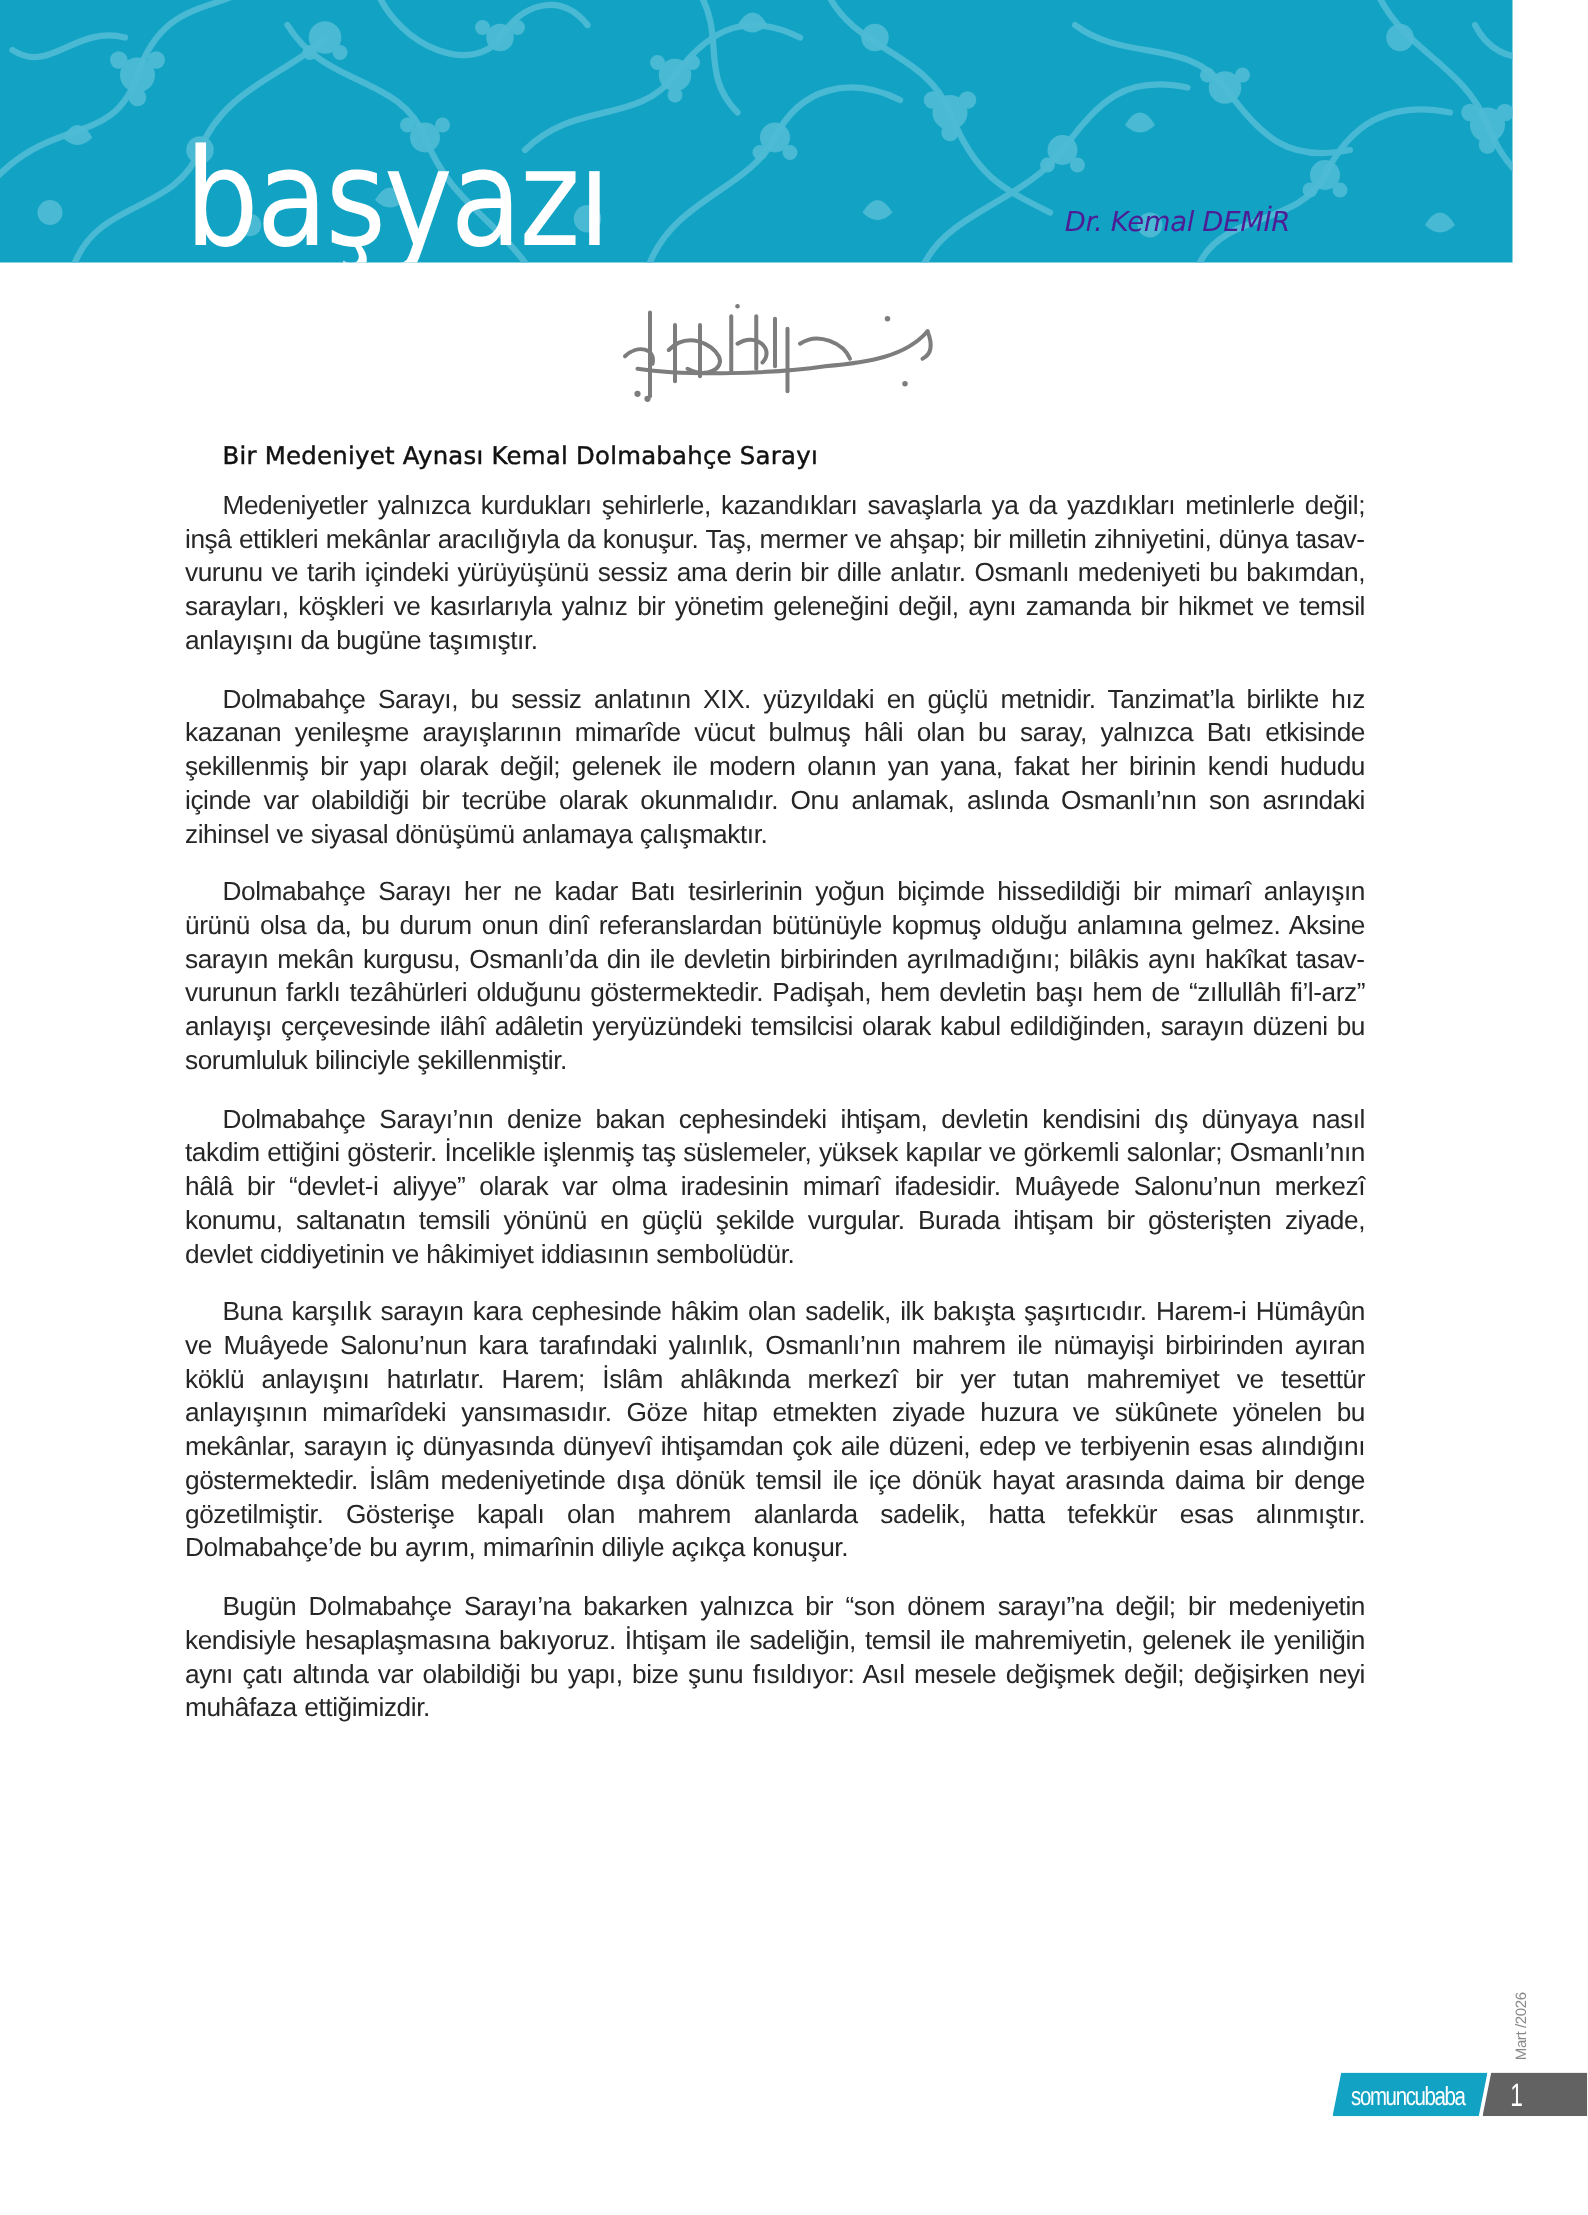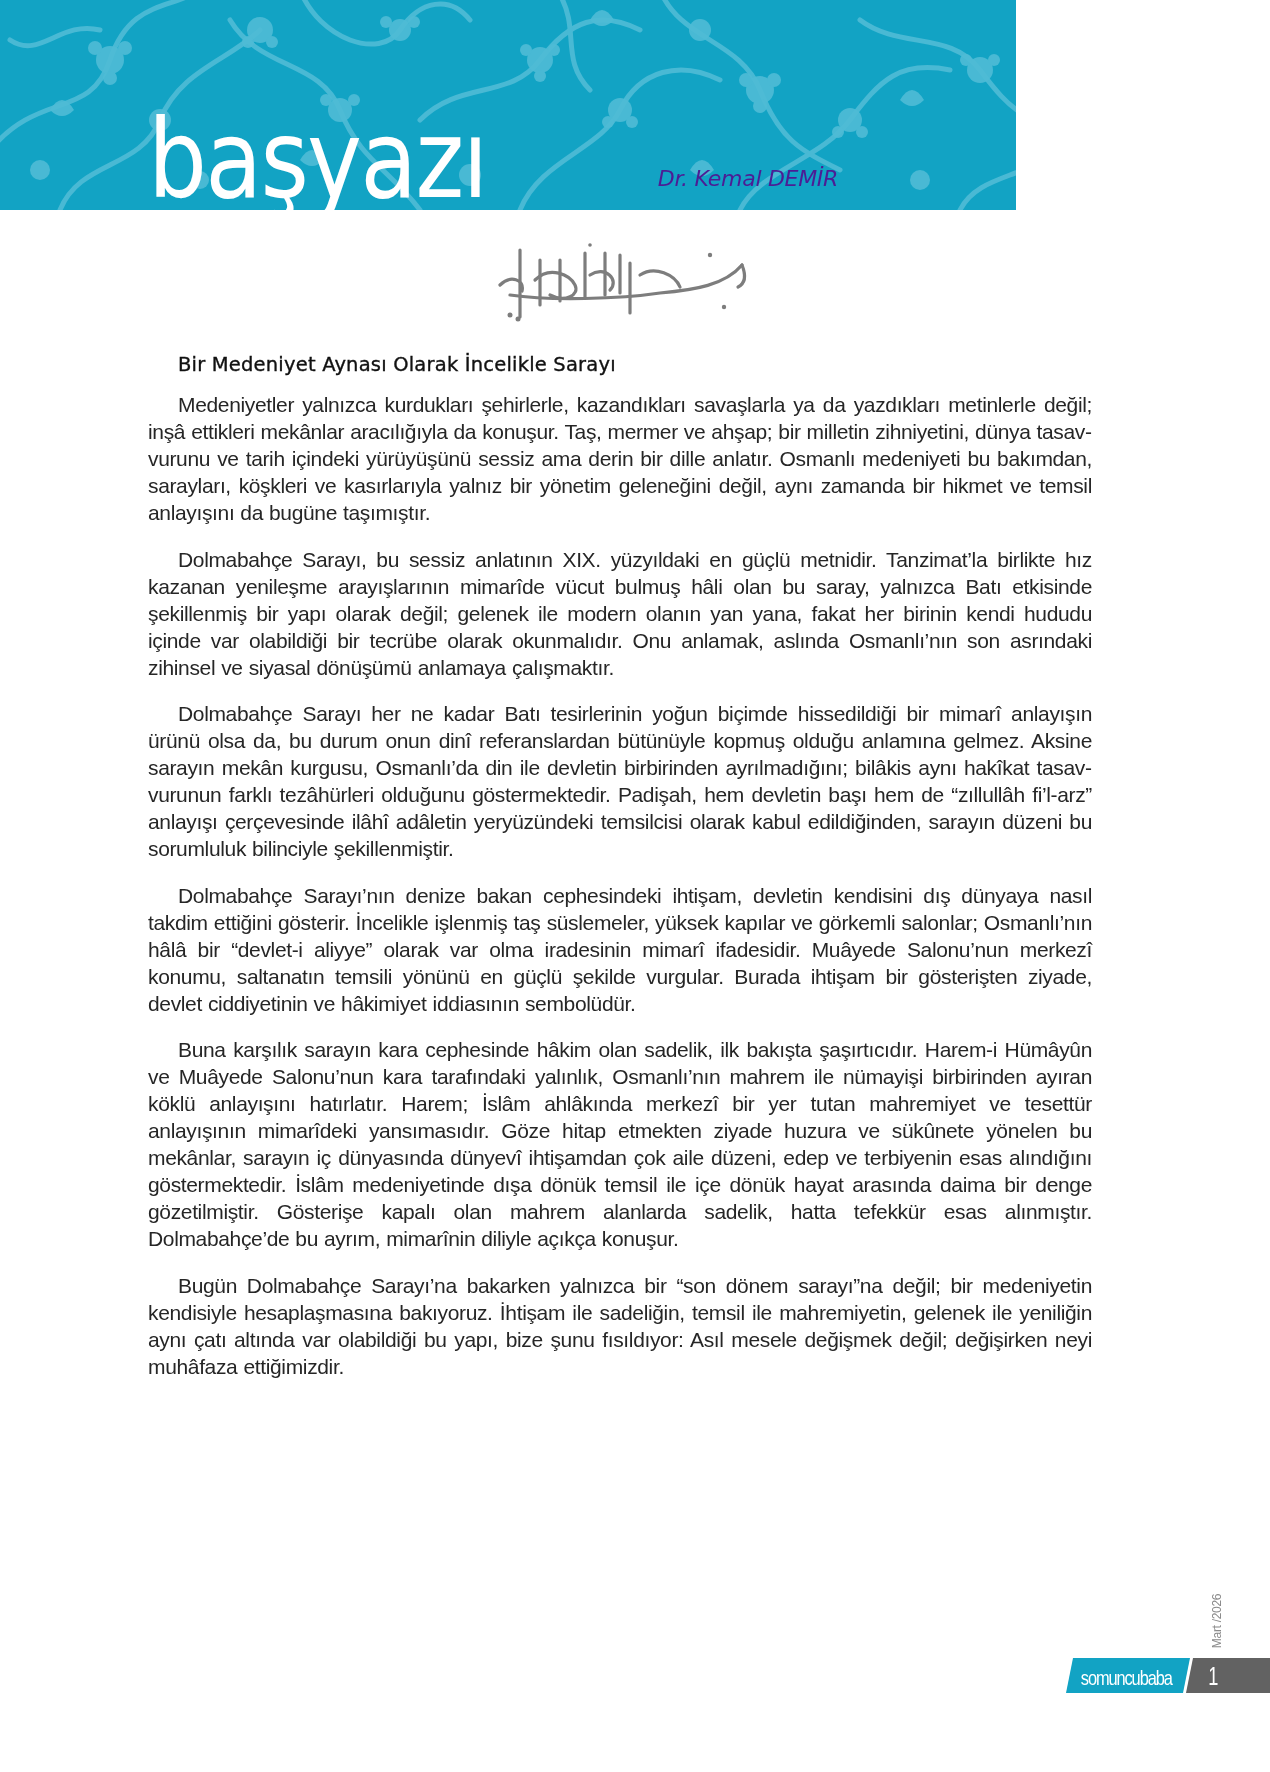--- a/index.html
+++ b/index.html
@@ -7,21 +7,21 @@
       width: 1270px;
       height: 1772px;
       background: #ffffff;
       position: relative;
       overflow: hidden;
       font-family: "DejaVu Sans", sans-serif;
     }
     .banner {
       position: absolute;
       left: 0; top: 0;
-      width: 1016px; height: 210px;
+      width: 1210px; height: 210px;
       background: #12a3c4;
       overflow: hidden;
     }
     .banner svg.pattern {
       position: absolute; left: 0; top: 0;
       width: 1270px; height: 210px;
     }
     .banner-title {
       position: absolute;
       left: 148px;
@@ -236,21 +236,21 @@
   <g fill="#7d7d7d">
     <circle cx="30" cy="80" r="2.5"></circle>
     <circle cx="38" cy="84" r="2.5"></circle>
     <circle cx="230" cy="20" r="2.2"></circle>
     <circle cx="244" cy="72" r="2.2"></circle>
     <circle cx="110" cy="10" r="1.8"></circle>
   </g>
 </svg>
 
 <div class="article">
-  <h2 class="article-title">Bir Medeniyet Aynası Olarak İncelikle Sarayı</h2>
+  <h2 class="article-title">Bir Medeniyet Aynası Kemal Dolmabahçe Sarayı</h2>
   <p class="para">Medeniyetler yalnızca kurdukları şehirlerle, kazandıkları savaşlarla ya da yazdıkları metinlerle değil; inşâ ettikleri mekânlar aracılığıyla da konuşur. Taş, mermer ve ahşap; bir milletin zihniyetini, dünya tasav­vurunu ve tarih içindeki yürüyüşünü sessiz ama derin bir dille anlatır. Osmanlı medeniyeti bu bakımdan, sarayları, köşkleri ve kasırlarıyla yalnız bir yönetim geleneğini değil, aynı zamanda bir hikmet ve temsil anlayışını da bugüne taşımıştır.</p>
   <p class="para">Dolmabahçe Sarayı, bu sessiz anlatının XIX. yüzyıldaki en güçlü metnidir. Tanzimat’la birlikte hız kaza­nan yenileşme arayışlarının mimarîde vücut bulmuş hâli olan bu saray, yalnızca Batı etkisinde şekillenmiş bir yapı olarak değil; gelenek ile modern olanın yan yana, fakat her birinin kendi hududu içinde var ola­bildiği bir tecrübe olarak okunmalıdır. Onu anlamak, aslında Osmanlı’nın son asrındaki zihinsel ve siyasal dönüşümü anlamaya çalışmaktır.</p>
   <p class="para">Dolmabahçe Sarayı her ne kadar Batı tesirlerinin yoğun biçimde hissedildiği bir mimarî anlayışın ürünü olsa da, bu durum onun dinî referanslardan bütünüyle kopmuş olduğu anlamına gelmez. Aksine sarayın mekân kurgusu, Osmanlı’da din ile devletin birbirinden ayrılmadığını; bilâkis aynı hakîkat tasav­vurunun farklı tezâhürleri olduğunu göstermektedir. Padişah, hem devletin başı hem de “zıllullâh fi’l-arz” anlayışı çerçevesinde ilâhî adâletin yeryüzündeki temsilcisi olarak kabul edildiğinden, sarayın düzeni bu sorumluluk bilinciyle şekillenmiştir.</p>
   <p class="para">Dolmabahçe Sarayı’nın denize bakan cephesindeki ihtişam, devletin kendisini dış dünyaya nasıl takdim ettiğini gösterir. İncelikle işlenmiş taş süslemeler, yüksek kapılar ve görkemli salonlar; Osmanlı’nın hâlâ bir “devlet-i aliyye” olarak var olma iradesinin mimarî ifadesidir. Muâyede Salonu’nun merkezî konumu, saltanatın temsili yönünü en güçlü şekilde vurgular. Burada ihtişam bir gösterişten ziyade, devlet ciddiye­tinin ve hâkimiyet iddiasının sembolüdür.</p>
   <p class="para">Buna karşılık sarayın kara cephesinde hâkim olan sadelik, ilk bakışta şaşırtıcıdır. Harem-i Hümâyûn ve Muâyede Salonu’nun kara tarafındaki yalınlık, Osmanlı’nın mahrem ile nümayişi birbirinden ayıran köklü anlayışını hatırlatır. Harem; İslâm ahlâkında merkezî bir yer tutan mahremiyet ve tesettür anlayışının mimarîdeki yansımasıdır. Göze hitap etmekten ziyade huzura ve sükûnete yönelen bu mekânlar, sarayın iç dünyasında dünyevî ihtişamdan çok aile düzeni, edep ve terbiyenin esas alındığını göstermektedir. İslâm medeniyetinde dışa dönük temsil ile içe dönük hayat arasında daima bir denge gözetilmiştir. Gös­terişe kapalı olan mahrem alanlarda sadelik, hatta tefekkür esas alınmıştır. Dolmabahçe’de bu ayrım, mimarînin diliyle açıkça konuşur.</p>
   <p class="para">Bugün Dolmabahçe Sarayı’na bakarken yalnızca bir “son dönem sarayı”na değil; bir medeniyetin kendisiyle hesaplaşmasına bakıyoruz. İhtişam ile sadeliğin, temsil ile mahremiyetin, gelenek ile yeniliğin aynı çatı altında var olabildiği bu yapı, bize şunu fısıldıyor: Asıl mesele değişmek değil; değişirken neyi muhâfaza ettiğimizdir.</p>
 </div>
 
 <div class="side-date">
   <span>Mart /2026</span>

